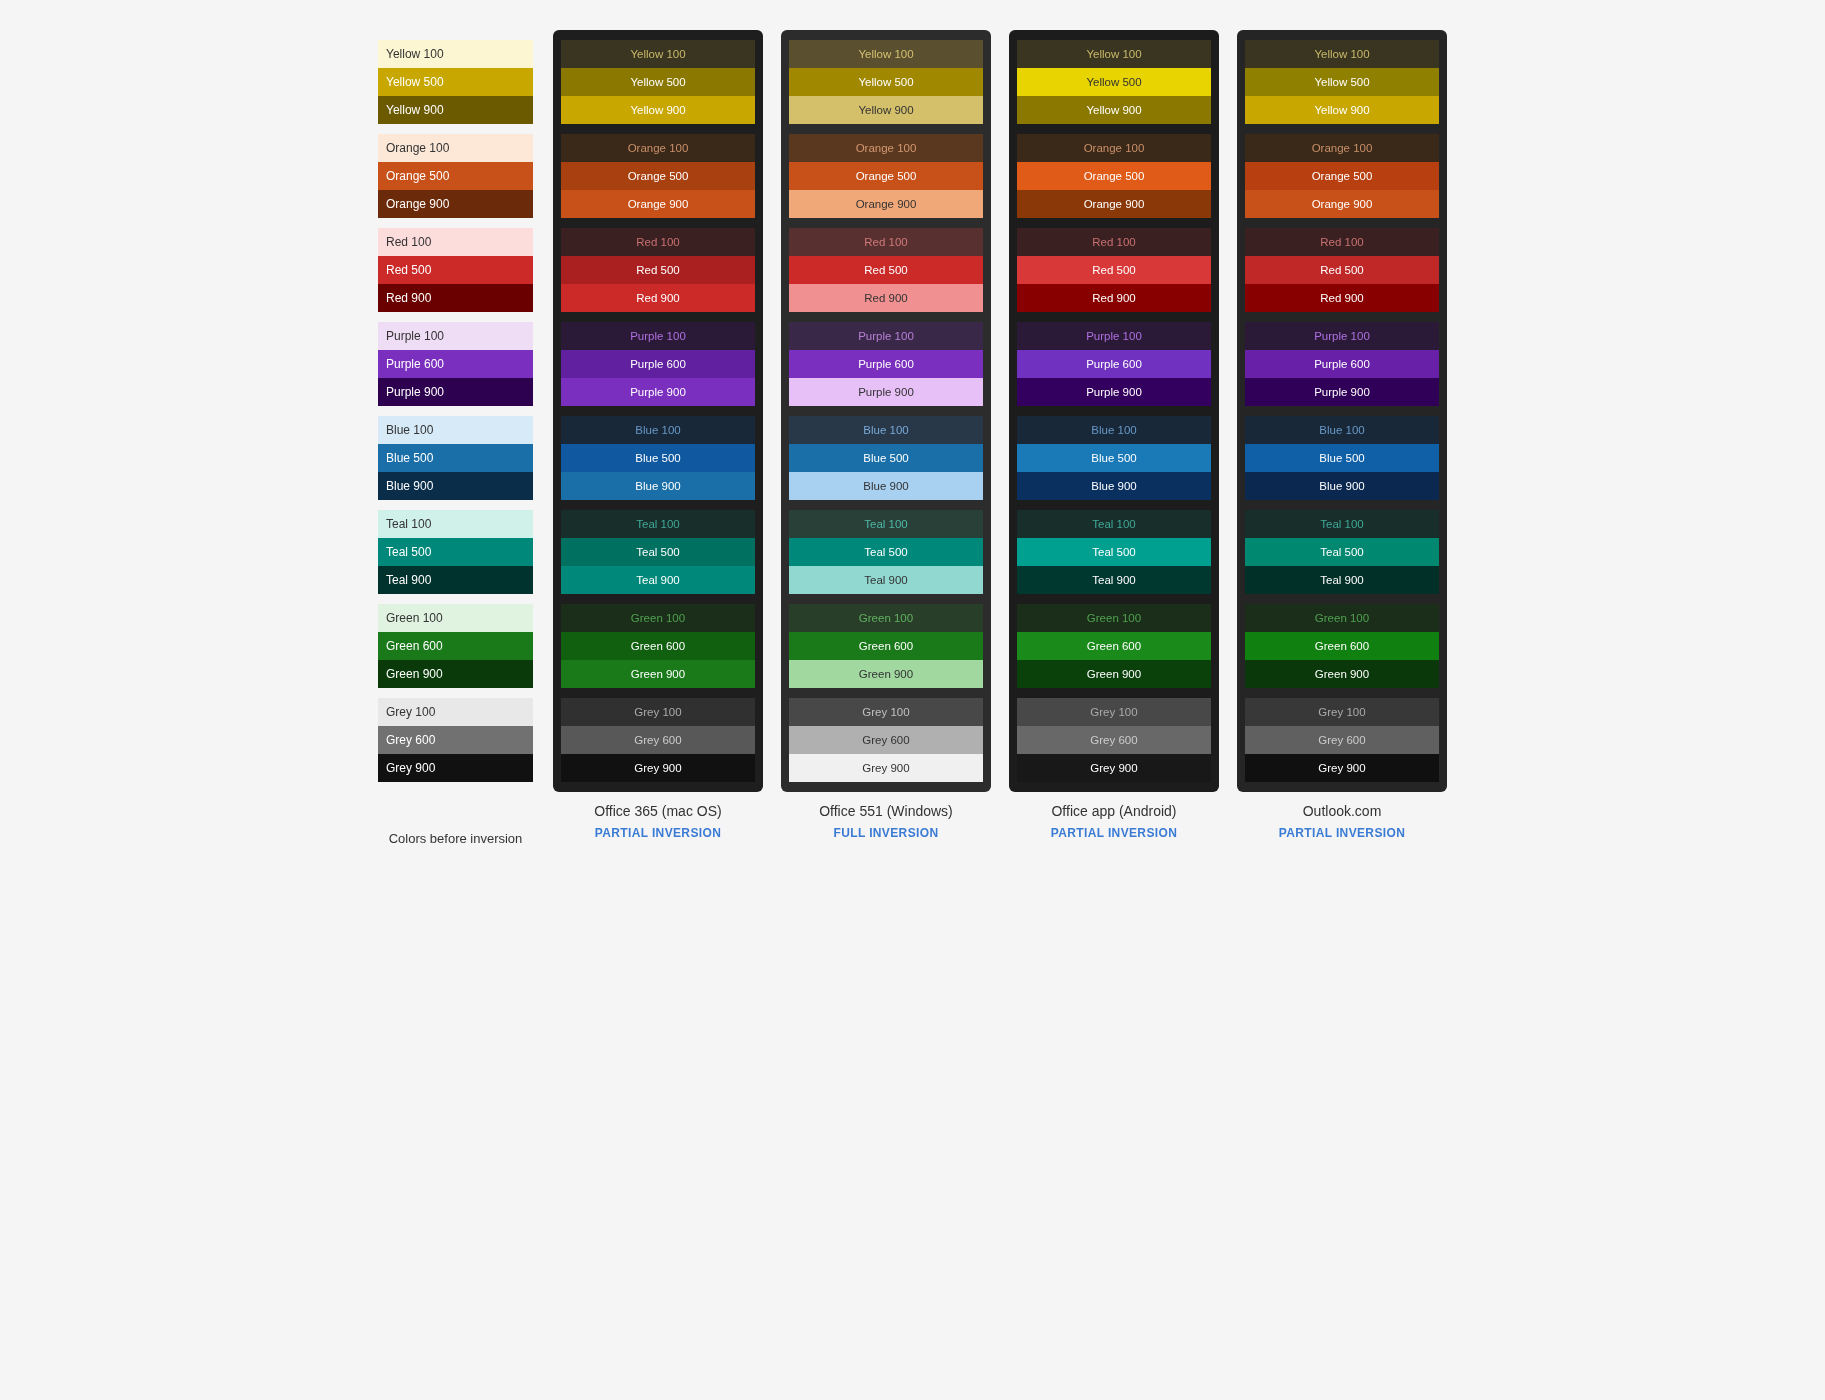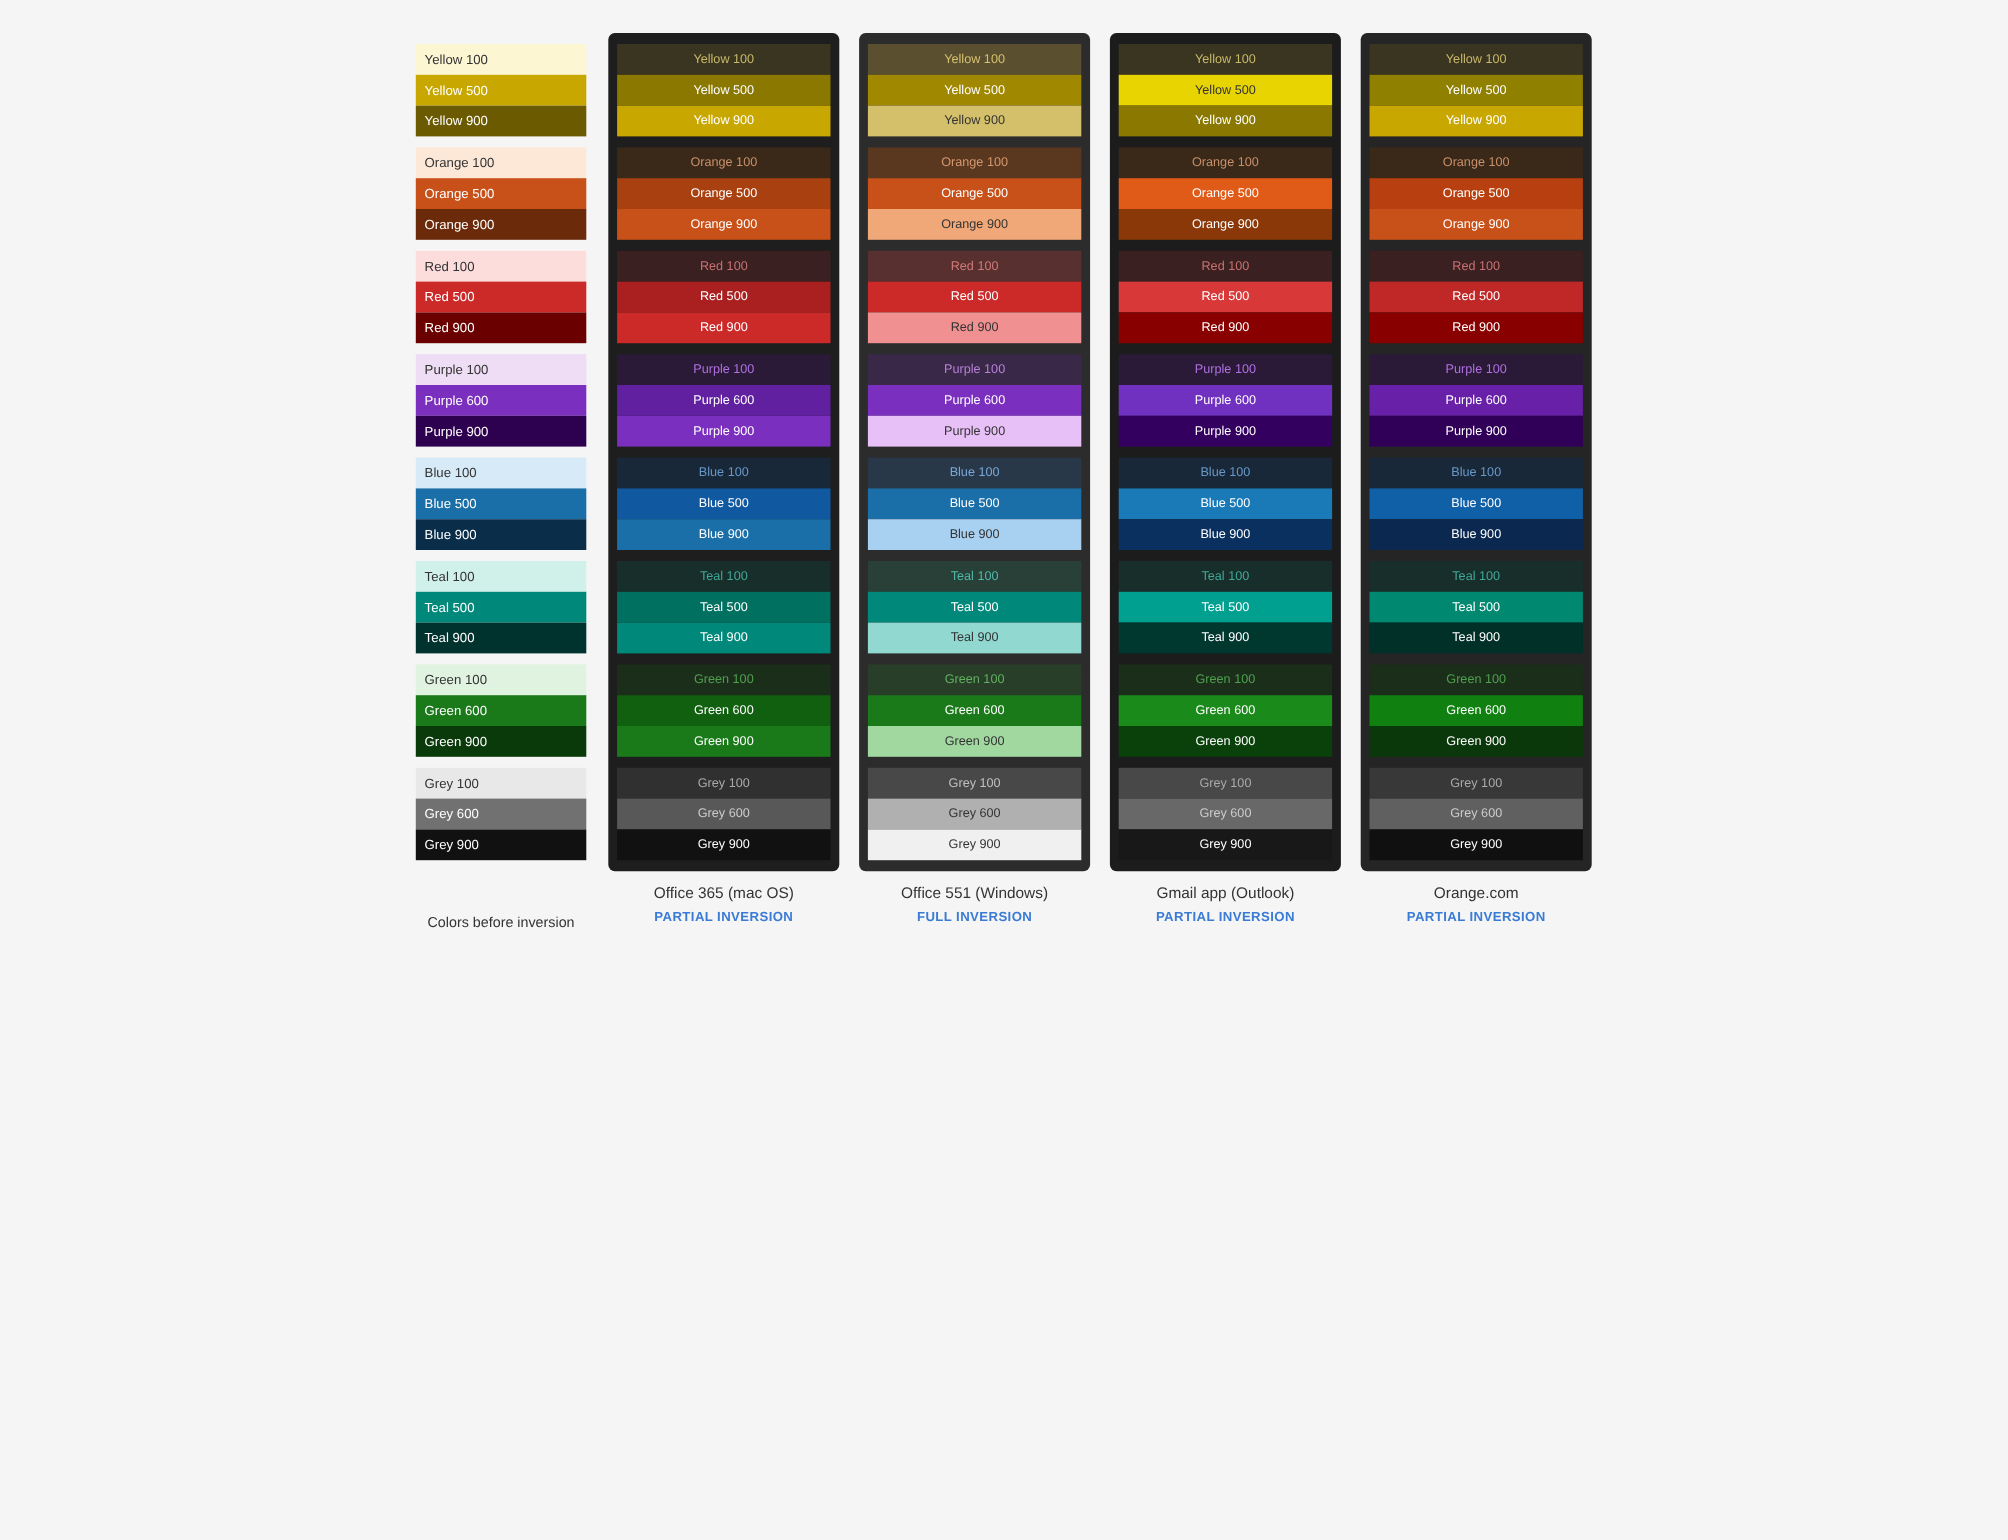--- a/index.html
+++ b/index.html
@@ -289,21 +289,21 @@
             <div class="swatch" style="background-color: rgb(26, 46, 26); color: rgb(80, 160, 80);">Green 100</div>
             <div class="swatch" style="background-color: rgb(26, 138, 26); color: rgb(255, 255, 255);">Green 600</div>
             <div class="swatch" style="background-color: rgb(10, 64, 10); color: rgb(255, 255, 255);">Green 900</div>
           </div>
           <div class="color-group">
             <div class="swatch" style="background-color: rgb(72, 72, 72); color: rgb(170, 170, 170);">Grey 100</div>
             <div class="swatch" style="background-color: rgb(104, 104, 104); color: rgb(204, 204, 204);">Grey 600</div>
             <div class="swatch" style="background-color: rgb(24, 24, 24); color: rgb(255, 255, 255);">Grey 900</div>
           </div>
         </div>
-        <div class="column-label">Gmail app (Outlook)</div>
+        <div class="column-label">Office app (Android)</div>
         <div class="column-sublabel">PARTIAL INVERSION</div>
       </div>
       <div class="color-column">
         <div class="color-panel" style="background-color: rgb(37, 37, 37);">
           <div class="color-group">
             <div class="swatch" style="background-color: rgb(58, 53, 32); color: rgb(200, 184, 106);">Yellow 100</div>
             <div class="swatch" style="background-color: rgb(144, 128, 0); color: rgb(255, 255, 255);">Yellow 500</div>
             <div class="swatch" style="background-color: rgb(200, 168, 0); color: rgb(255, 255, 255);">Yellow 900</div>
           </div>
           <div class="color-group">
@@ -335,17 +335,17 @@
             <div class="swatch" style="background-color: rgb(26, 46, 26); color: rgb(80, 160, 80);">Green 100</div>
             <div class="swatch" style="background-color: rgb(16, 128, 16); color: rgb(255, 255, 255);">Green 600</div>
             <div class="swatch" style="background-color: rgb(10, 56, 10); color: rgb(255, 255, 255);">Green 900</div>
           </div>
           <div class="color-group">
             <div class="swatch" style="background-color: rgb(56, 56, 56); color: rgb(170, 170, 170);">Grey 100</div>
             <div class="swatch" style="background-color: rgb(96, 96, 96); color: rgb(204, 204, 204);">Grey 600</div>
             <div class="swatch" style="background-color: rgb(16, 16, 16); color: rgb(255, 255, 255);">Grey 900</div>
           </div>
         </div>
-        <div class="column-label">Orange.com</div>
+        <div class="column-label">Outlook.com</div>
         <div class="column-sublabel">PARTIAL INVERSION</div>
       </div>
     </div>
 </div>
 
 </body></html>

